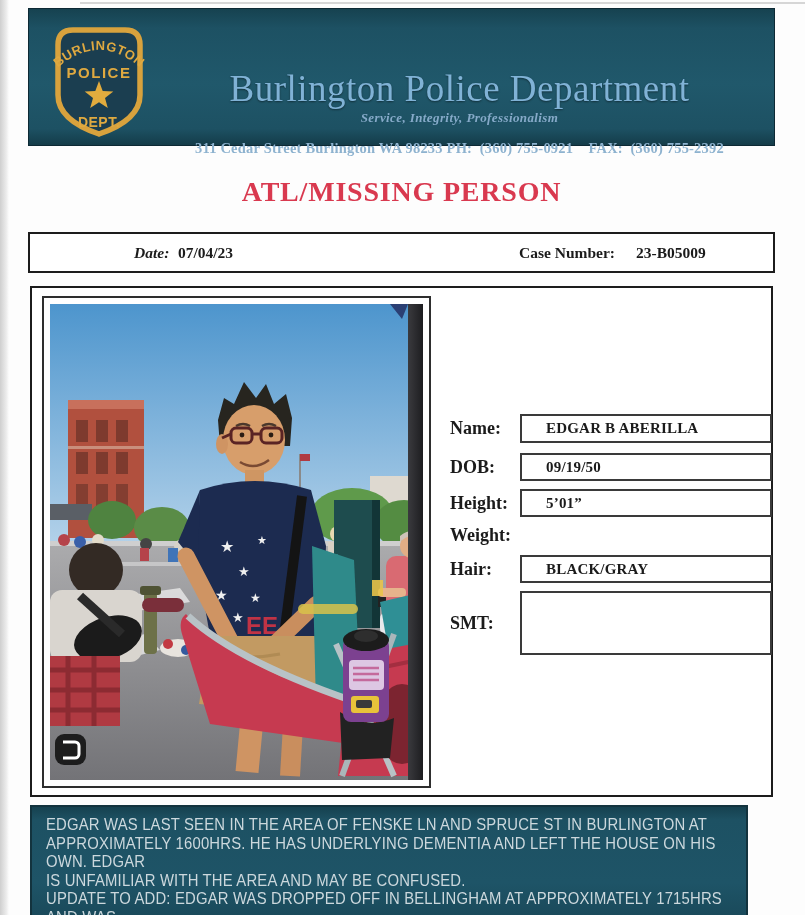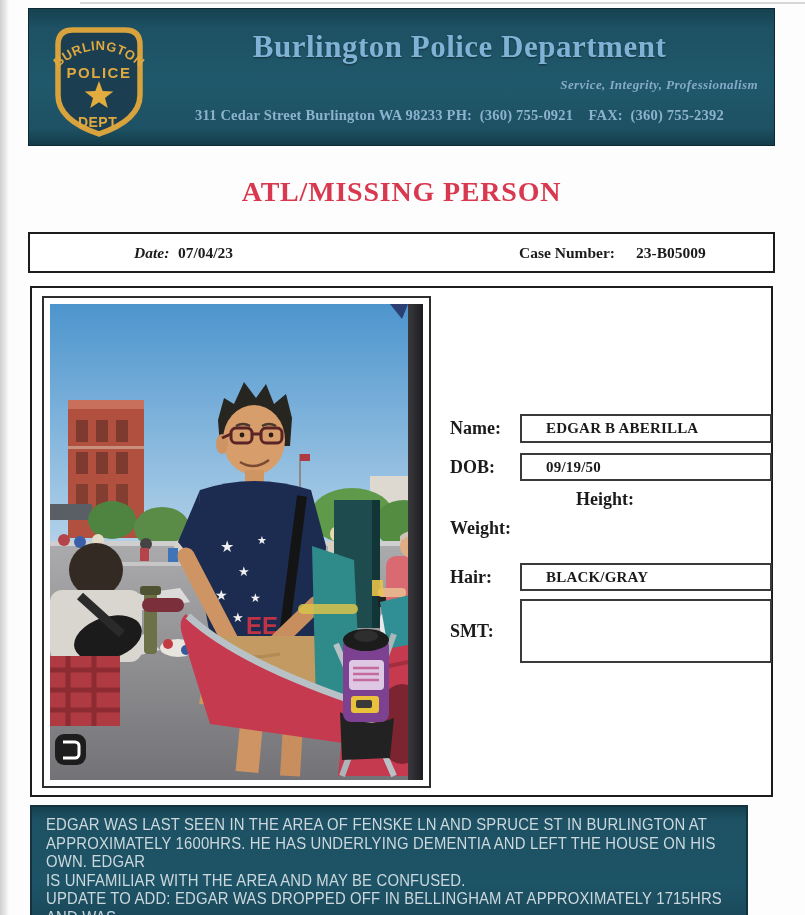--- a/index.html
+++ b/index.html
@@ -19,26 +19,26 @@
 
   
   .banner{
     position:absolute;left:28px;top:8px;width:747px;height:138px;
     background:linear-gradient(180deg,#164250 0,var(--banner) 14%,#20586b 55%,var(--banner) 88%,#143c49 100%);
     border:1px solid #0d2934;
   }
   .badge{position:absolute;left:19px;top:14px;}
   .banner-text{position:absolute;left:132px;right:16px;top:20px;text-align:center;}
   .banner-title{
-    font-size:31px;font-weight:bold;color:var(--light-blue);
-    letter-spacing:.5px;text-shadow:0 1px 2px rgba(0,0,0,.45);
+    font-size:37px;font-weight:normal;color:var(--light-blue);
+    letter-spacing:.5px;text-shadow:0 1px 2px rgba(0,0,0,.45);margin-top:38px;
   }
   .banner-sub{
-    margin-top:12px;font-size:13px;font-weight:bold;font-style:italic;
-    color:var(--pale-blue);letter-spacing:.4px;text-align:right;
+    font-size:13px;font-weight:bold;font-style:italic;
+    color:var(--pale-blue);letter-spacing:.4px;
   }
   .banner-addr{
     margin-top:14px;font-size:14.5px;font-weight:bold;color:#8db2cf;
     letter-spacing:.2px;white-space:pre;
   }
 
   
   .alert-title{
     position:absolute;left:28px;top:176px;width:747px;text-align:center;
     font-size:28px;font-weight:bold;color:var(--alert-red);letter-spacing:.8px;
@@ -70,21 +70,21 @@
   .frow .flabel{
     width:70px;flex:0 0 70px;font-size:18px;font-weight:bold;
   }
   .fbox{
     flex:1;border:2px solid var(--box-border);background:#fff;
     font-size:15px;font-weight:bold;padding:0 24px;display:flex;align-items:center;
     letter-spacing:.2px;
   }
   .fbox.multi{display:block;padding:3px 8px;line-height:19.5px;align-items:flex-start;}
   .h29{height:29px;} .h28{height:28px;} .h66{height:66px;} .h64{height:64px;}
-  .mt4{margin-top:4px;} .mb10{margin-bottom:10px;} .mb8{margin-bottom:8px;justify-content:center;} .mb9{margin-bottom:24px;}
+  .mt4{margin-top:4px;} .mb10{margin-bottom:10px;} .mb8{margin-bottom:8px;justify-content:center;} .mb9{margin-bottom:9px;}
   sup{font-size:10px;vertical-align:super;}
 
   
   .narrative{
     position:absolute;left:30px;top:805px;width:718px;height:110px;
     background:linear-gradient(180deg,#16414f 0,var(--banner) 12%,#1e5467 70%,#1a4a5b 100%);
     border:2px solid #13333e;border-bottom:none;color:#ccd8dd;
     padding:8px 0 0 14px;overflow:hidden;
   }
   .narrative-inner{
@@ -315,20 +315,21 @@
     <div class="frow mt4 mb10">
       <span class="flabel">Name:</span>
       <div class="fbox h29">EDGAR B ABERILLA</div>
     </div>
     <div class="frow mb8">
       <span class="flabel">DOB:</span>
       <div class="fbox h28">09/19/50</div>
     </div>
     <div class="frow mb8">
       <span class="flabel">Height:</span>
+      <div class="fbox h28">5’01”</div>
     </div>
     <div class="frow mb9">
       <span class="flabel">Weight:</span>
     </div>
     <div class="frow mb8">
       <span class="flabel">Hair:</span>
       <div class="fbox h28">BLACK/GRAY</div>
     </div>
     <div class="frow">
       <span class="flabel">SMT:</span>

